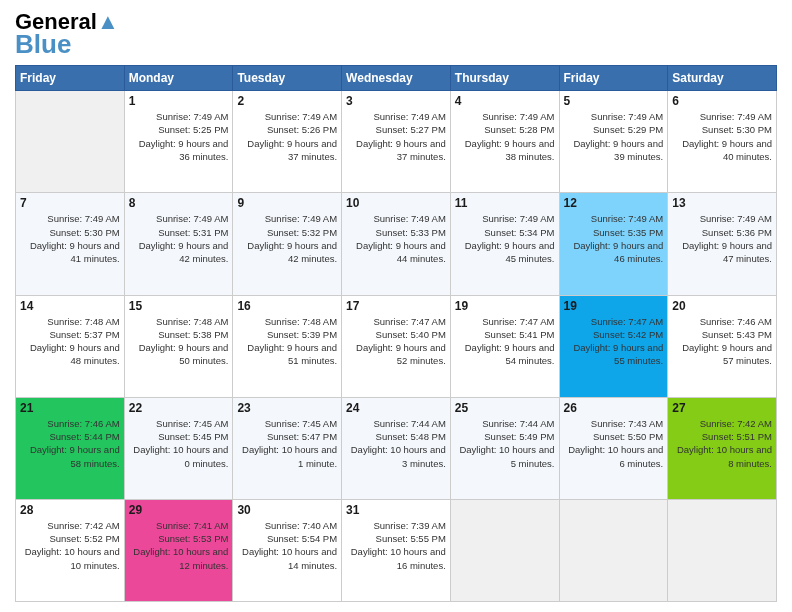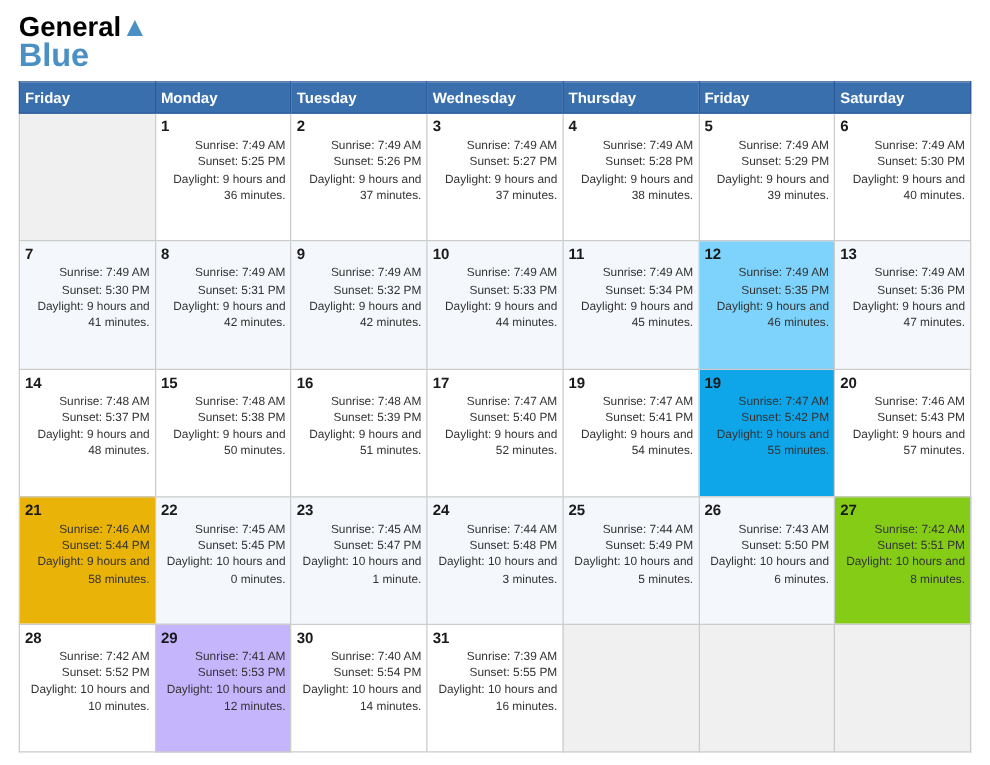--- a/index.html
+++ b/index.html
@@ -206,21 +206,21 @@
           <td style="background: #0ea5e9;">
             <span class="day-num">19</span>
             <div class="day-info">Sunrise: 7:47 AM<br>Sunset: 5:42 PM<br>Daylight: 9 hours and 55 minutes.</div>
           </td>
           <td style="background: rgb(255, 255, 255);">
             <span class="day-num">20</span>
             <div class="day-info">Sunrise: 7:46 AM<br>Sunset: 5:43 PM<br>Daylight: 9 hours and 57 minutes.</div>
           </td>
         </tr>
         <tr>
-          <td style="background: #eab308;">
+          <td style="background: #22c55e;">
             <span class="day-num">21</span>
             <div class="day-info">Sunrise: 7:46 AM<br>Sunset: 5:44 PM<br>Daylight: 9 hours and 58 minutes.</div>
           </td>
           <td style="background: rgb(244, 247, 251);">
             <span class="day-num">22</span>
             <div class="day-info">Sunrise: 7:45 AM<br>Sunset: 5:45 PM<br>Daylight: 10 hours and 0 minutes.</div>
           </td>
           <td style="background: rgb(244, 247, 251);">
             <span class="day-num">23</span>
             <div class="day-info">Sunrise: 7:45 AM<br>Sunset: 5:47 PM<br>Daylight: 10 hours and 1 minute.</div>
@@ -240,21 +240,21 @@
           <td style="background: #84cc16;">
             <span class="day-num">27</span>
             <div class="day-info">Sunrise: 7:42 AM<br>Sunset: 5:51 PM<br>Daylight: 10 hours and 8 minutes.</div>
           </td>
         </tr>
         <tr>
           <td style="background: rgb(255, 255, 255);">
             <span class="day-num">28</span>
             <div class="day-info">Sunrise: 7:42 AM<br>Sunset: 5:52 PM<br>Daylight: 10 hours and 10 minutes.</div>
           </td>
-          <td style="background: #c4b5fd;">
+          <td style="background: #ec4899;">
             <span class="day-num">29</span>
             <div class="day-info">Sunrise: 7:41 AM<br>Sunset: 5:53 PM<br>Daylight: 10 hours and 12 minutes.</div>
           </td>
           <td style="background: rgb(255, 255, 255);">
             <span class="day-num">30</span>
             <div class="day-info">Sunrise: 7:40 AM<br>Sunset: 5:54 PM<br>Daylight: 10 hours and 14 minutes.</div>
           </td>
           <td style="background: rgb(255, 255, 255);">
             <span class="day-num">31</span>
             <div class="day-info">Sunrise: 7:39 AM<br>Sunset: 5:55 PM<br>Daylight: 10 hours and 16 minutes.</div>

